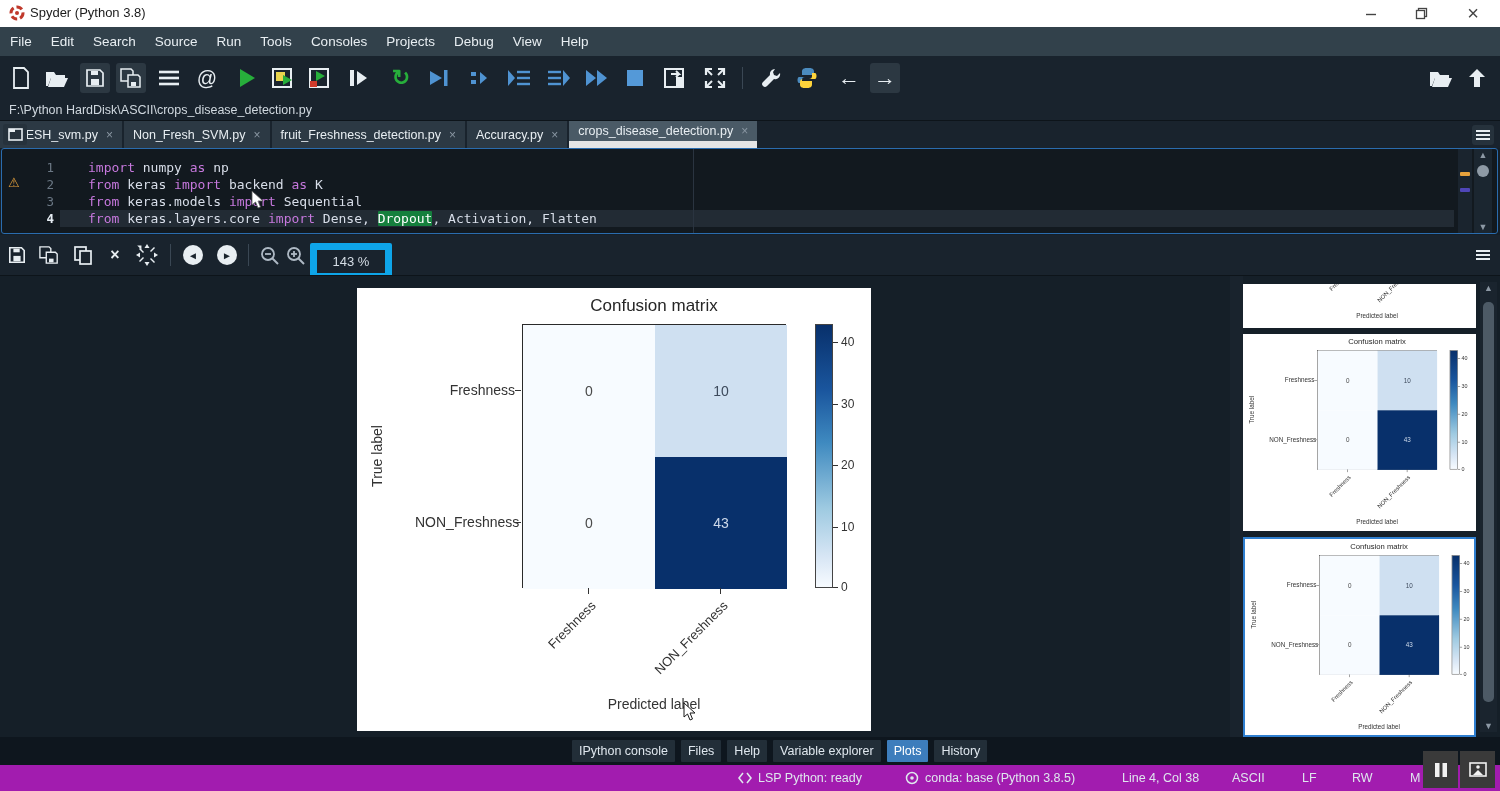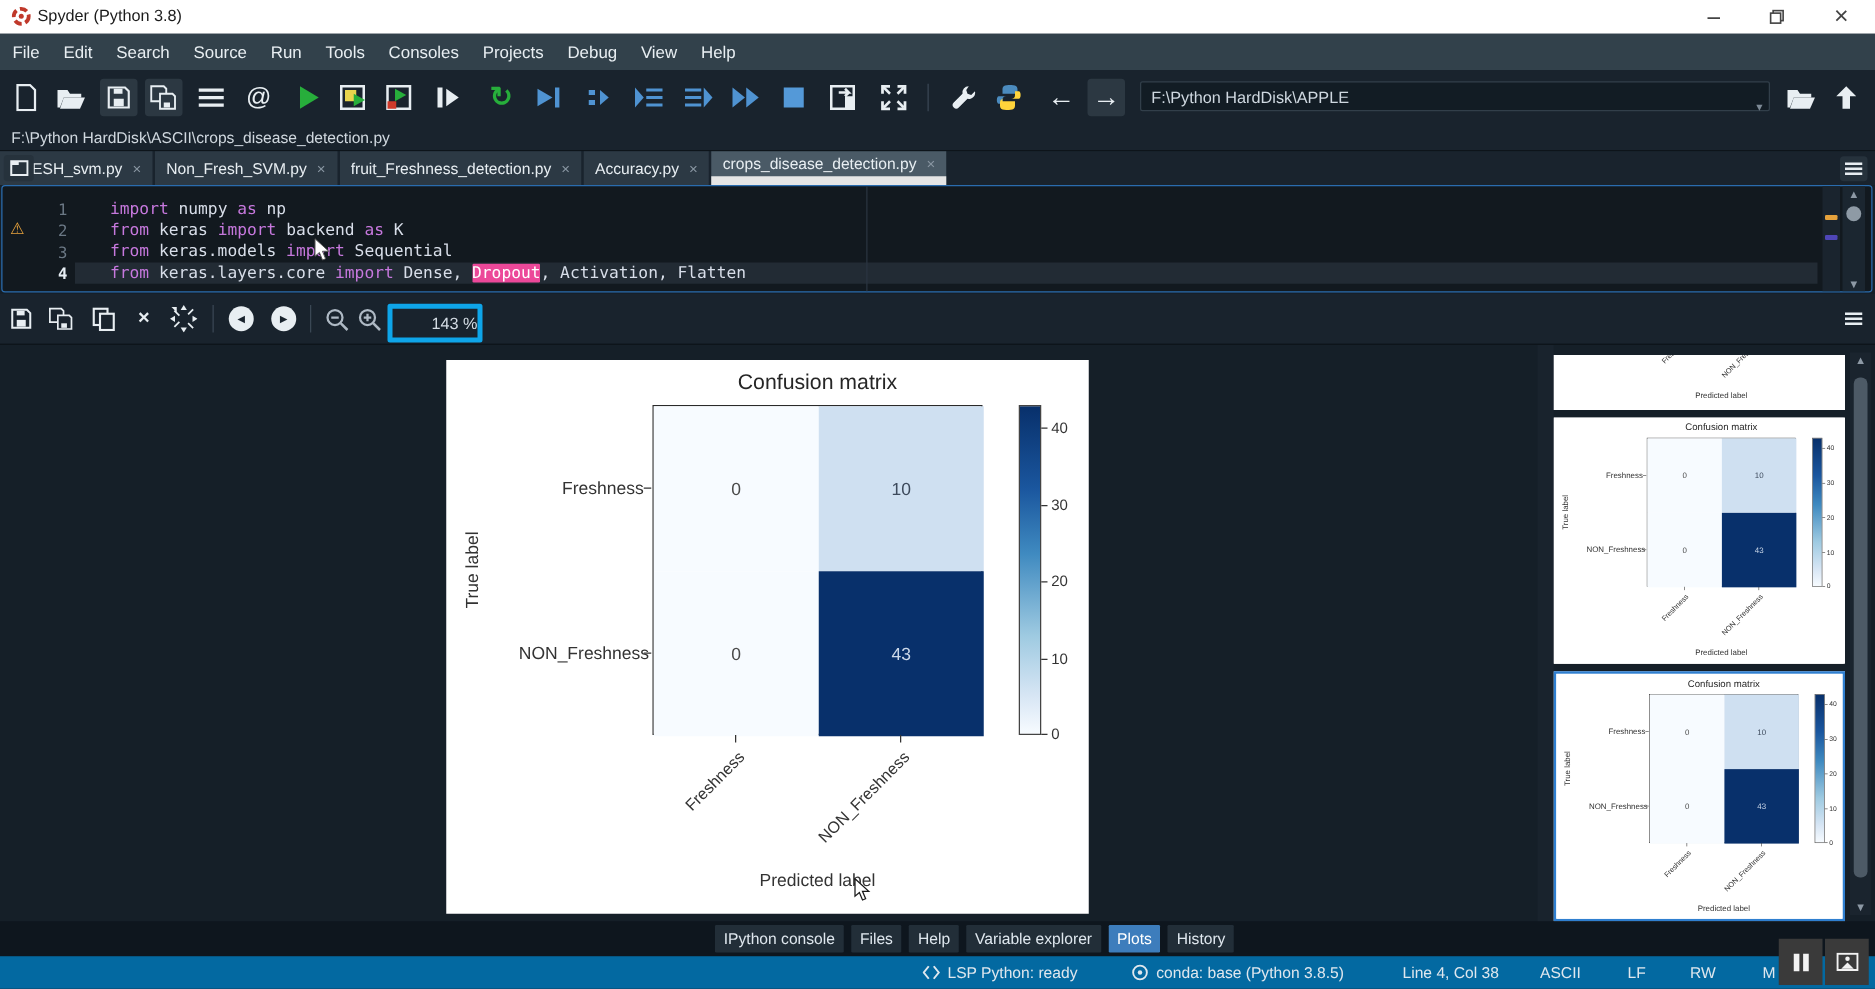--- a/index.html
+++ b/index.html
@@ -31,32 +31,32 @@
   .etab .x{color:#8a97a3;font-size:12px;margin-left:8px;}
   .etab.active{background:#4a5a66;border-bottom:7px solid #e5e5e5;}
   #tab-options{position:absolute;right:6px;top:4px;width:22px;height:20px;display:flex;align-items:center;justify-content:center;background:#26323c;border-radius:3px;}
   
   #editor{position:absolute;top:148px;left:1px;width:1497px;height:86px;background:#12191f;border:1px solid #2a6cae;border-radius:3px;box-sizing:border-box;}
   .gutter-num{position:absolute;left:0;width:54px;text-align:right;color:#6b7885;font-family:"DejaVu Sans Mono",monospace;font-size:12.5px;height:17px;line-height:17px;}
   .gutter-num.cur{color:#e6edf3;font-weight:bold;}
   #warn-icon{position:absolute;left:8px;top:176px;color:#e6a23c;font-size:13px;line-height:13px;}
   .cline{position:absolute;left:88px;height:17px;line-height:17px;font-family:"DejaVu Sans Mono",monospace;font-size:13px;color:#d8dee9;white-space:pre;}
   .kw{color:#c678dd;}
-  .sel{background:#ec4899;color:#ffffff;border-radius:1px;}
+  .sel{background:#15803d;color:#ffffff;border-radius:1px;}
   #curline-bg{position:absolute;left:60px;top:210px;width:1394px;height:17px;background:#222b34;}
   #edge-line{position:absolute;left:693px;top:149px;width:1px;height:84px;background:#2a3440;}
   #flag-col{position:absolute;left:1458px;top:149px;width:14px;height:84px;background:#1a242e;}
   .flag{position:absolute;left:1460px;width:10px;height:4px;border-radius:1px;}
   #ed-scroll{position:absolute;left:1474px;top:149px;width:18px;height:84px;background:#1b2630;}
   .scroll-arrow{color:#8d99a5;font-size:9px;text-align:center;line-height:12px;}
   #ed-thumb{position:absolute;left:1477px;top:165px;width:12px;height:12px;border-radius:50%;background:#8e9aa5;}
   
   #plots-toolbar{position:absolute;top:235px;left:0;width:1500px;height:40px;background:#19232d;}
   .ptbtn{position:absolute;top:7px;width:26px;height:26px;display:flex;align-items:center;justify-content:center;}
-  #zoom-box{position:absolute;left:310px;top:8px;width:68px;height:23px;border:4px solid #0ea5e9;border-radius:2px;color:#d5dde5;font-size:13px;text-align:right;line-height:23px;}
+  #zoom-box{position:absolute;left:310px;top:8px;width:68px;height:23px;border:7px solid #0ea5e9;border-radius:2px;color:#d5dde5;font-size:13px;text-align:center;line-height:23px;}
   .circ{width:20px;height:20px;border-radius:50%;background:#e8eef2;color:#19232d;font-size:10px;display:flex;align-items:center;justify-content:center;}
   
   #plots-area{position:absolute;top:275px;left:0;width:1500px;height:462px;background:#151f28;border-top:1px solid #0d141a;}
   #splitter{position:absolute;left:1230px;top:0;width:13px;height:462px;background:#19232d;}
   
   .fig{position:relative;width:514px;height:443px;background:#ffffff;color:#333;}
   .fig-title{position:absolute;left:165px;top:8px;width:264px;text-align:center;font-size:17px;color:#262626;}
   .axes{position:absolute;left:165px;top:36px;width:264px;height:264px;border:1px solid #2a2a2a;box-sizing:border-box;}
   .cell{position:absolute;width:132px;height:132px;display:flex;align-items:center;justify-content:center;font-size:14px;}
   .c00{left:0;top:0;background:#f7fbff;color:#4a4a4a;}
@@ -80,21 +80,21 @@
   #thumb-1 .fig-scale{margin-top:-156px;}
   #thumb-2{top:58px;height:197px;}
   #thumb-3{top:261px;height:200px;border:2px solid #2f7fd0;box-sizing:border-box;}
   #panel-scroll{position:absolute;left:1480px;top:6px;width:17px;height:450px;background:#1a242e;}
   #panel-thumb{position:absolute;left:1483px;top:26px;width:11px;height:400px;border-radius:5px;background:#4d5a66;}
   
   #bottom-tabs{position:absolute;top:737px;left:0;width:1500px;height:28px;background:#0e161e;display:flex;align-items:center;gap:6px;padding-left:572px;box-sizing:border-box;}
   .btab{background:#222e38;color:#dfe7ee;font-size:12.5px;padding:4px 7px;border-radius:1px;}
   .btab.active{background:#3d7dbc;color:#ffffff;}
   
-  #statusbar{position:absolute;top:765px;left:0;width:1500px;height:26px;background:#0369a1;color:#dfe7ee;font-size:12.5px;}
+  #statusbar{position:absolute;top:765px;left:0;width:1500px;height:26px;background:#a21caf;color:#dfe7ee;font-size:12.5px;}
   .sitem{position:absolute;top:0;height:26px;line-height:26px;display:flex;align-items:center;gap:6px;}
   
   .floatbtn{position:absolute;width:35px;height:37px;background:#3a3a3a;display:flex;align-items:center;justify-content:center;}
   
   .cursor{position:absolute;pointer-events:none;}
 </style>
 </head>
 <body>
 
 <div id="titlebar">
@@ -278,24 +278,20 @@
     <svg width="22" height="22" viewBox="0 0 22 22">
         <path d="M11 1 c-5 0 -5 2.5 -5 4 v3 h10 v2 H3 c-2 0 -2 6 0 6 h3 v-3 c0 -2 1 -3 3 -3 h6 c1.6 0 3 -1 3 -3 V5 c0 -1.5 0 -4 -5 -4 z" fill="#4b8bbe"></path>
         <path d="M11 21 c5 0 5 -2.5 5 -4 v-3 H6 v-2 h13 c2 0 2 -6 0 -6 h-3 v3 c0 2 -1 3 -3 3 H7 c-1.6 0 -3 1 -3 3 v2 c0 1.5 0 4 5 4 z" fill="#ffd43b"></path>
       </svg>
   </div>
   <div class="tbtn" style="left:834px;">
     <span class="glyph-white" style="font-size:22px;font-weight:bold;">←</span>
   </div>
   <div class="tbtn pressed" style="left:870px;">
     <span class="glyph-white" style="font-size:22px;font-weight:bold;">→</span>
-  </div>
-  <div id="path-box">
-    <span>F:\Python HardDisk\APPLE</span>
-    <span id="path-caret">▾</span>
   </div>
   <div class="tbtn" style="left:1426px;">
     <svg width="24" height="20" viewBox="0 0 24 20">
         <path d="M1 4h8l2 3h9v3H6l-3 8H1z" fill="#e8eef2"></path>
         <path d="M6 10h17l-4 9H3z" fill="#e8eef2"></path>
       </svg>
   </div>
   <div class="tbtn" style="left:1462px;">
     <svg width="18" height="20" viewBox="0 0 18 20">
         <path d="M9 1 L17 9 H12 V19 H6 V9 H1 Z" fill="#e8eef2"></path>

